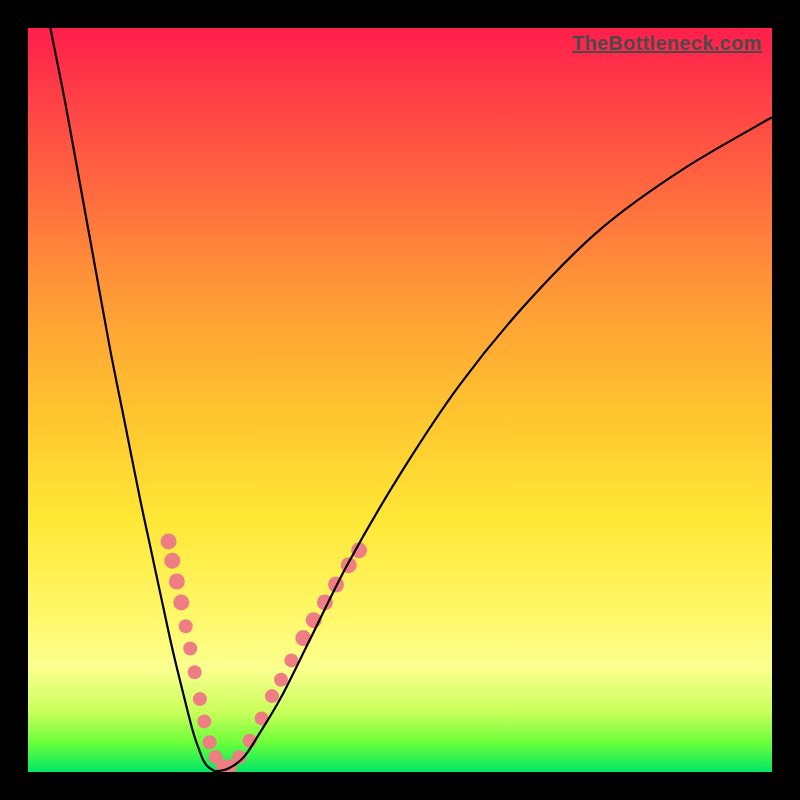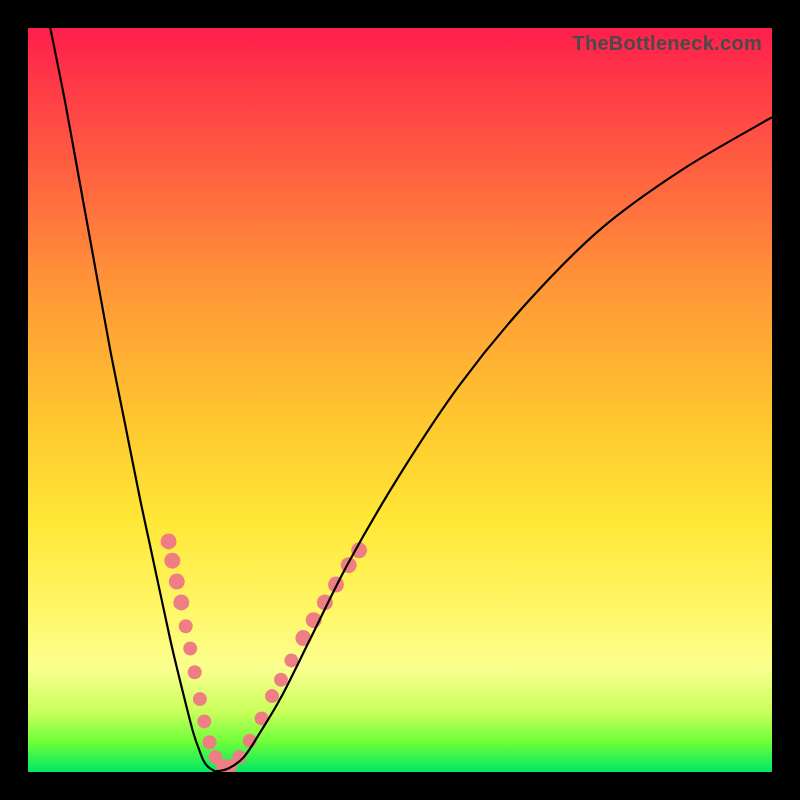--- a/index.html
+++ b/index.html
@@ -44,20 +44,21 @@
   }
   .watermark {
     position: absolute;
     top: 4px;
     right: 10px;
     font-size: 20px;
     font-weight: 600;
     color: #4a4a4a;
     letter-spacing: 0.3px;
     user-select: none;
+    text-decoration: underline;
   }
   svg.curve {
     position: absolute;
     inset: 0;
   }
 </style>
 </head>
 <body>
 
 <div class="frame">

